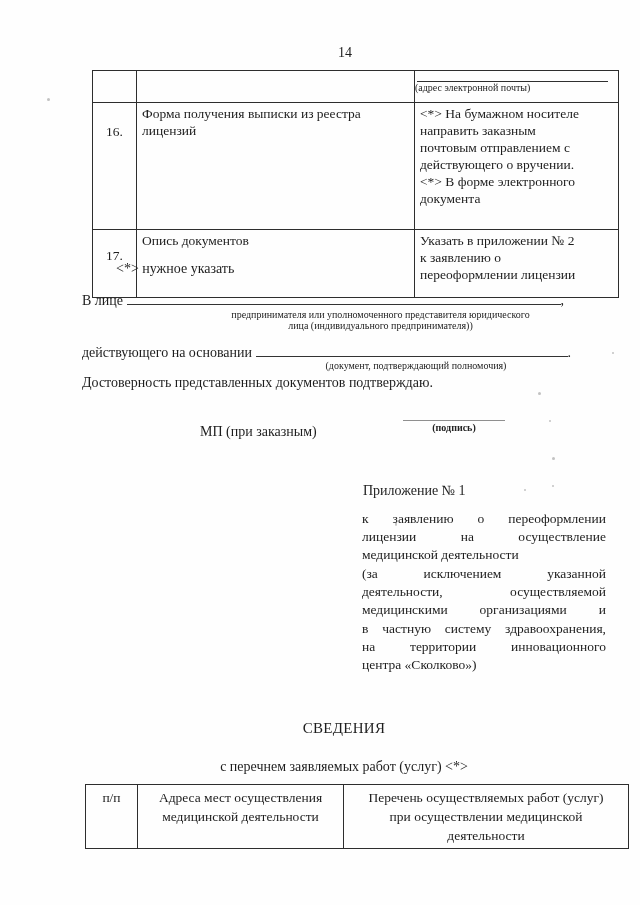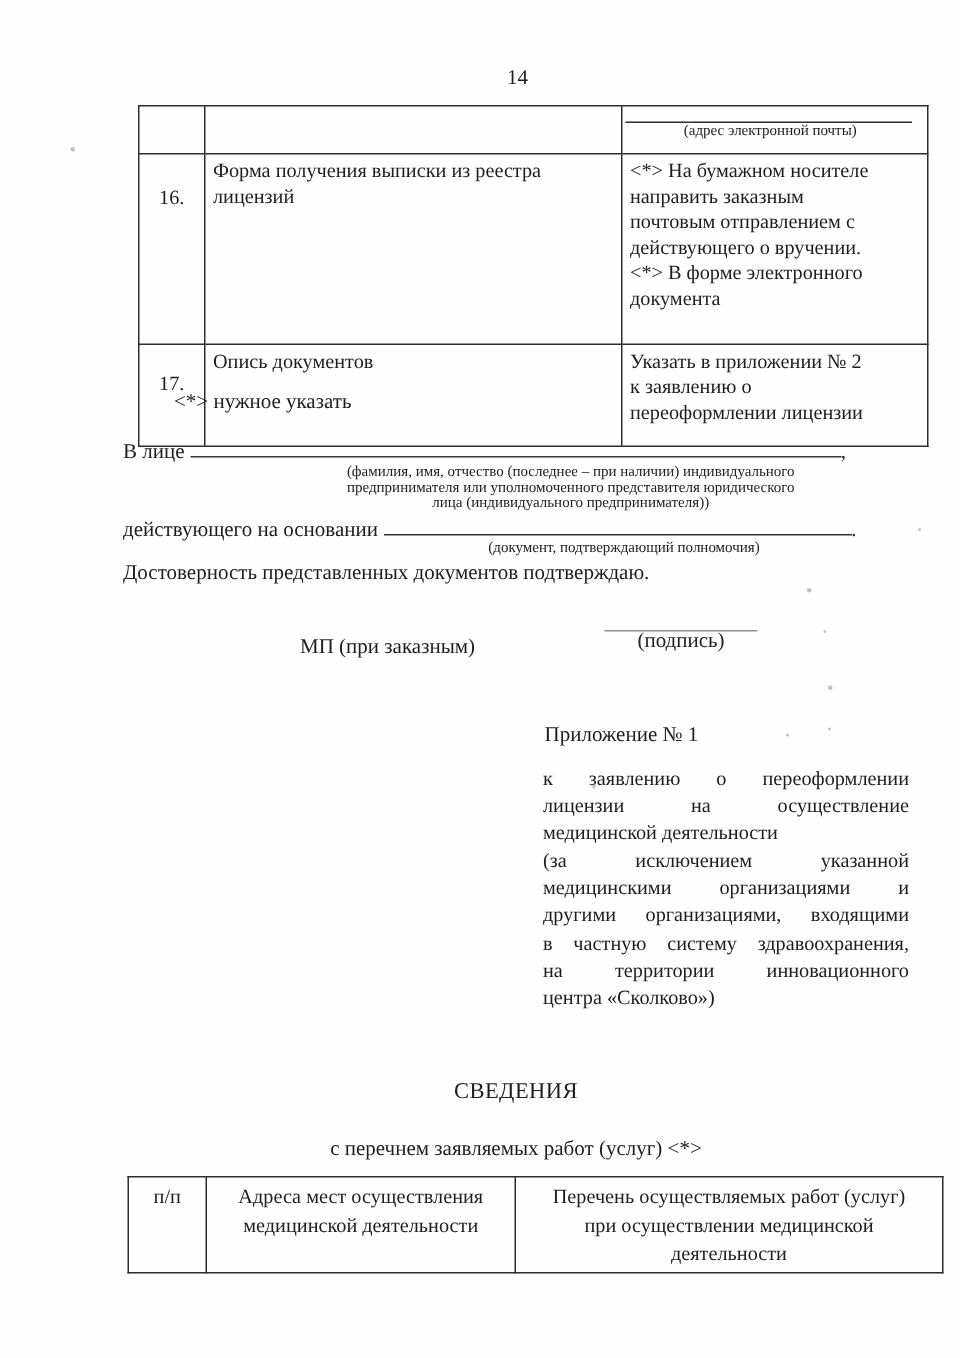--- a/index.html
+++ b/index.html
@@ -7,37 +7,37 @@
     width:640px;height:905px;background:#ffffff;
     font-family:"Liberation Serif","DejaVu Serif",serif;
     color:#1d1d1d;
   }
   .page{position:relative;width:640px;height:905px;overflow:hidden;background:#fefefe;}
   .abs{position:absolute;}
 
   
   .t14{font-size:14px;line-height:18px;}
   .cap10{font-size:10px;line-height:10.5px;color:#222;}
-  .cap9{font-size:14px;line-height:10px;color:#222;}
+  .cap9{font-size:10px;line-height:10px;color:#222;font-weight:bold;}
 
   
   table{border-collapse:collapse;table-layout:fixed;}
   .doc-table{border:1.5px solid #2d2d2d;}
   .doc-table td{
     border:1px solid #2d2d2d;vertical-align:top;
     font-size:13.5px;line-height:17px;padding:2px 5px;
   }
   #top-table{width:511px;}
   #top-table .c-num{width:41px;text-align:center;padding-left:1px;padding-right:1px;}
   #top-table .c-label{width:267px;}
   #top-table .c-value{width:203px;}
   #top-table .num-16{padding-top:20px;}
   #top-table .num-17{padding-top:17px;}
   .email-line{height:10px;border-bottom:1px solid #2f2f2f;margin:0 10px 0 2px;}
-  .email-cap{text-align:center;font-size:10px;line-height:12px;padding-right:6px;}
+  .email-cap{font-size:10px;line-height:12px;padding-right:6px;}
 
   #bottom-table{width:516px;}
   #bottom-table td{text-align:center;vertical-align:top;line-height:19px;padding:3px 4px;}
   #bottom-table .c1{width:43px;}
   #bottom-table .c2{width:197px;}
   #bottom-table .c3{width:276px;}
 
   
   .blank{display:inline-block;height:12px;border-bottom:1px solid #333;}
   .b-person{width:434px;}
@@ -98,21 +98,20 @@
   </tbody>
     </table>
 
   <div class="abs t14" style="left:116px;top:260px;">&lt;*&gt; нужное указать</div>
 
   <div class="abs t14" style="left:82px;top:292px;white-space:nowrap;">
     <span>В лице</span>
     <span class="blank b-person"></span><span>,</span>
   </div>
   <div class="abs cap10 center" style="left:208px;top:310px;width:345px;">
-    <div>(фамилия, имя, отчество (последнее – при наличии) индивидуального</div>
     <div>предпринимателя или уполномоченного представителя юридического</div>
     <div>лица (индивидуального предпринимателя))</div>
   </div>
 
   <div class="abs t14" style="left:82px;top:344px;white-space:nowrap;">
     <span>действующего на основании</span>
     <span class="blank b-acting"></span><span>.</span>
   </div>
   <div class="abs cap10 center" style="left:302px;top:361px;width:228px;">(документ, подтверждающий полномочия)</div>
 
@@ -127,22 +126,22 @@
 
   <div class="abs t14" style="left:363px;top:482px;">Приложение № 1</div>
 
   <div class="abs jblock" style="left:362px;top:510px;">
     <div class="jline">к заявлению о переоформлении</div>
     <div class="jline">лицензии на осуществление</div>
     <div class="jlast">медицинской деятельности</div>
   </div>
   <div class="abs jblock" style="left:362px;top:565px;">
     <div class="jline">(за исключением указанной</div>
+    <div class="jline">деятельности, осуществляемой</div>
     <div class="jline">медицинскими организациями и</div>
-    <div class="jline">другими организациями, входящими</div>
     <div class="jline">в частную систему здравоохранения,</div>
     <div class="jline">на территории инновационного</div>
     <div class="jlast">центра «Сколково»)</div>
   </div>
 
   <div class="abs center" style="left:82px;top:719px;width:524px;font-size:15px;letter-spacing:.3px;line-height:19px;">СВЕДЕНИЯ</div>
   <div class="abs t14 center" style="left:82px;top:758px;width:524px;">с перечнем заявляемых работ (услуг) &lt;*&gt;</div>
 
   <table id="bottom-table" class="doc-table abs" style="left:85px;top:784px;">
     <tbody>

